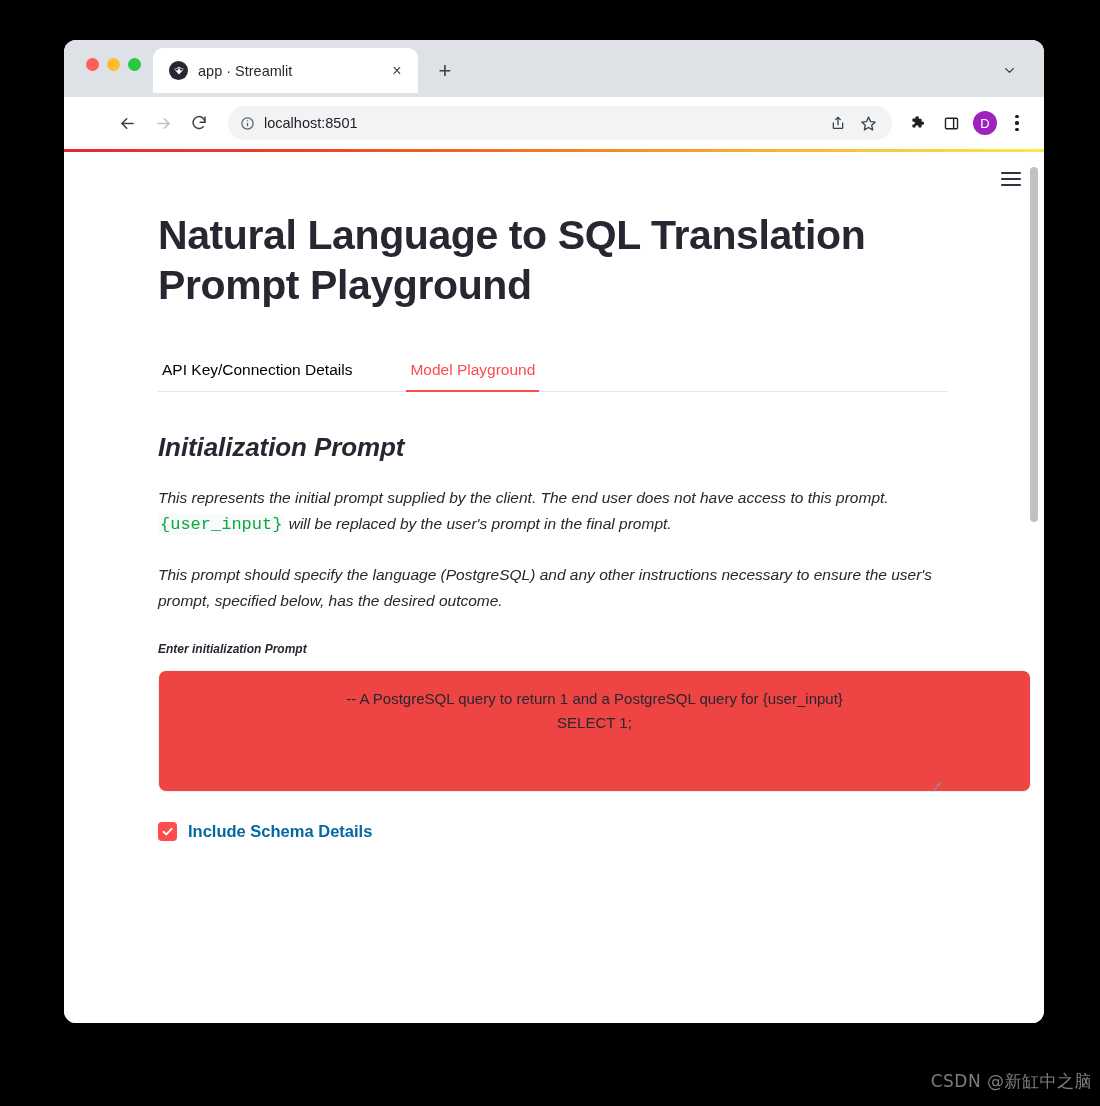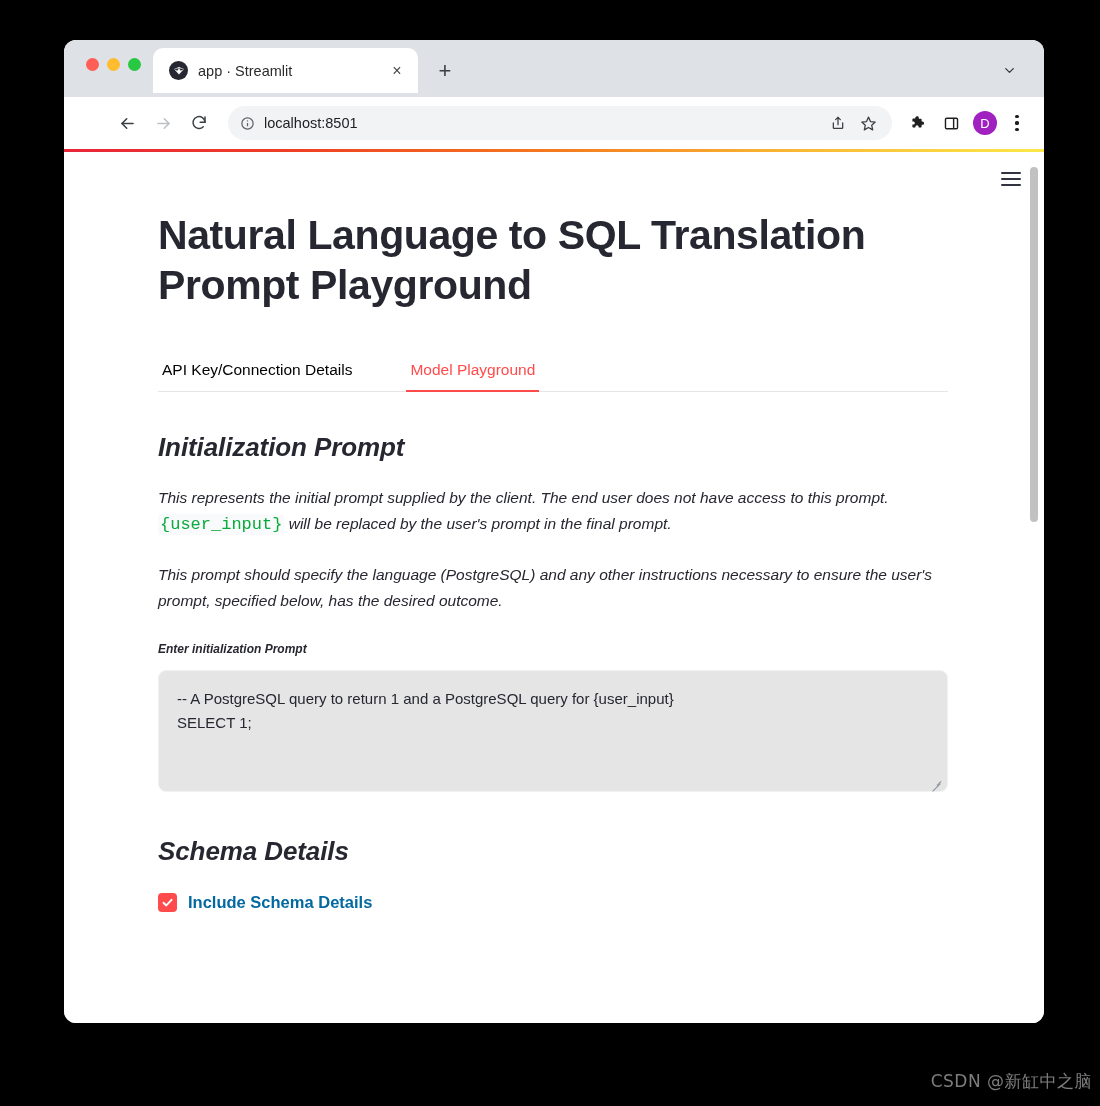--- a/index.html
+++ b/index.html
@@ -280,34 +280,35 @@
   .field-label {
     margin: 28px 0 0 0;
     font-size: 12px;
     font-style: italic;
     font-weight: 700;
     color: #262730;
   }
 
   #init-prompt-textarea {
     margin-top: 14px;
-    width: 790px;
+    width: 873px;
     height: 122px;
-    background: #e5e5e5;
+    background: #ef4444;
     border: 1px solid #f0f2f6;
     border-radius: 8px;
     padding: 16px 18px;
     font-family: "Liberation Sans", sans-serif;
     font-size: 15px;
     line-height: 1.62;
     color: #262730;
     resize: none;
     position: relative;
     white-space: pre-wrap;
     overflow: hidden;
+    text-align: center;
   }
   #textarea-wrap { position: relative; width: 790px; }
   #textarea-resize-handle {
     position: absolute;
     right: 7px; bottom: 6px;
     width: 10px; height: 10px;
     pointer-events: none;
   }
   #textarea-resize-handle::before,
   #textarea-resize-handle::after {
@@ -497,21 +498,20 @@
         <p class="body-italic">This prompt should specify the language (PostgreSQL) and any other instructions necessary to ensure the user's prompt, specified below, has the desired outcome.</p>
 
         <div class="field-label">Enter initialization Prompt</div>
 
         <div id="textarea-wrap">
           <textarea id="init-prompt-textarea" placeholder="" style="">-- A PostgreSQL query to return 1 and a PostgreSQL query for {user_input}
 SELECT 1;</textarea>
           <span id="textarea-resize-handle"></span>
         </div>
 
-        <h2 class="section-heading">Schema Details</h2>
 
 
         <div id="schema-checkbox-row">
           <span id="schema-checkbox-box">
             <svg width="13" height="13" viewBox="0 0 24 24" fill="none" stroke="#ffffff" stroke-width="3.4" stroke-linecap="round" stroke-linejoin="round" aria-hidden="true">
               <polyline points="4.5 12.5 9.8 17.5 19.5 7"></polyline>
             </svg>
           </span>
           <span id="schema-checkbox-label">Include Schema Details</span>
         </div>

